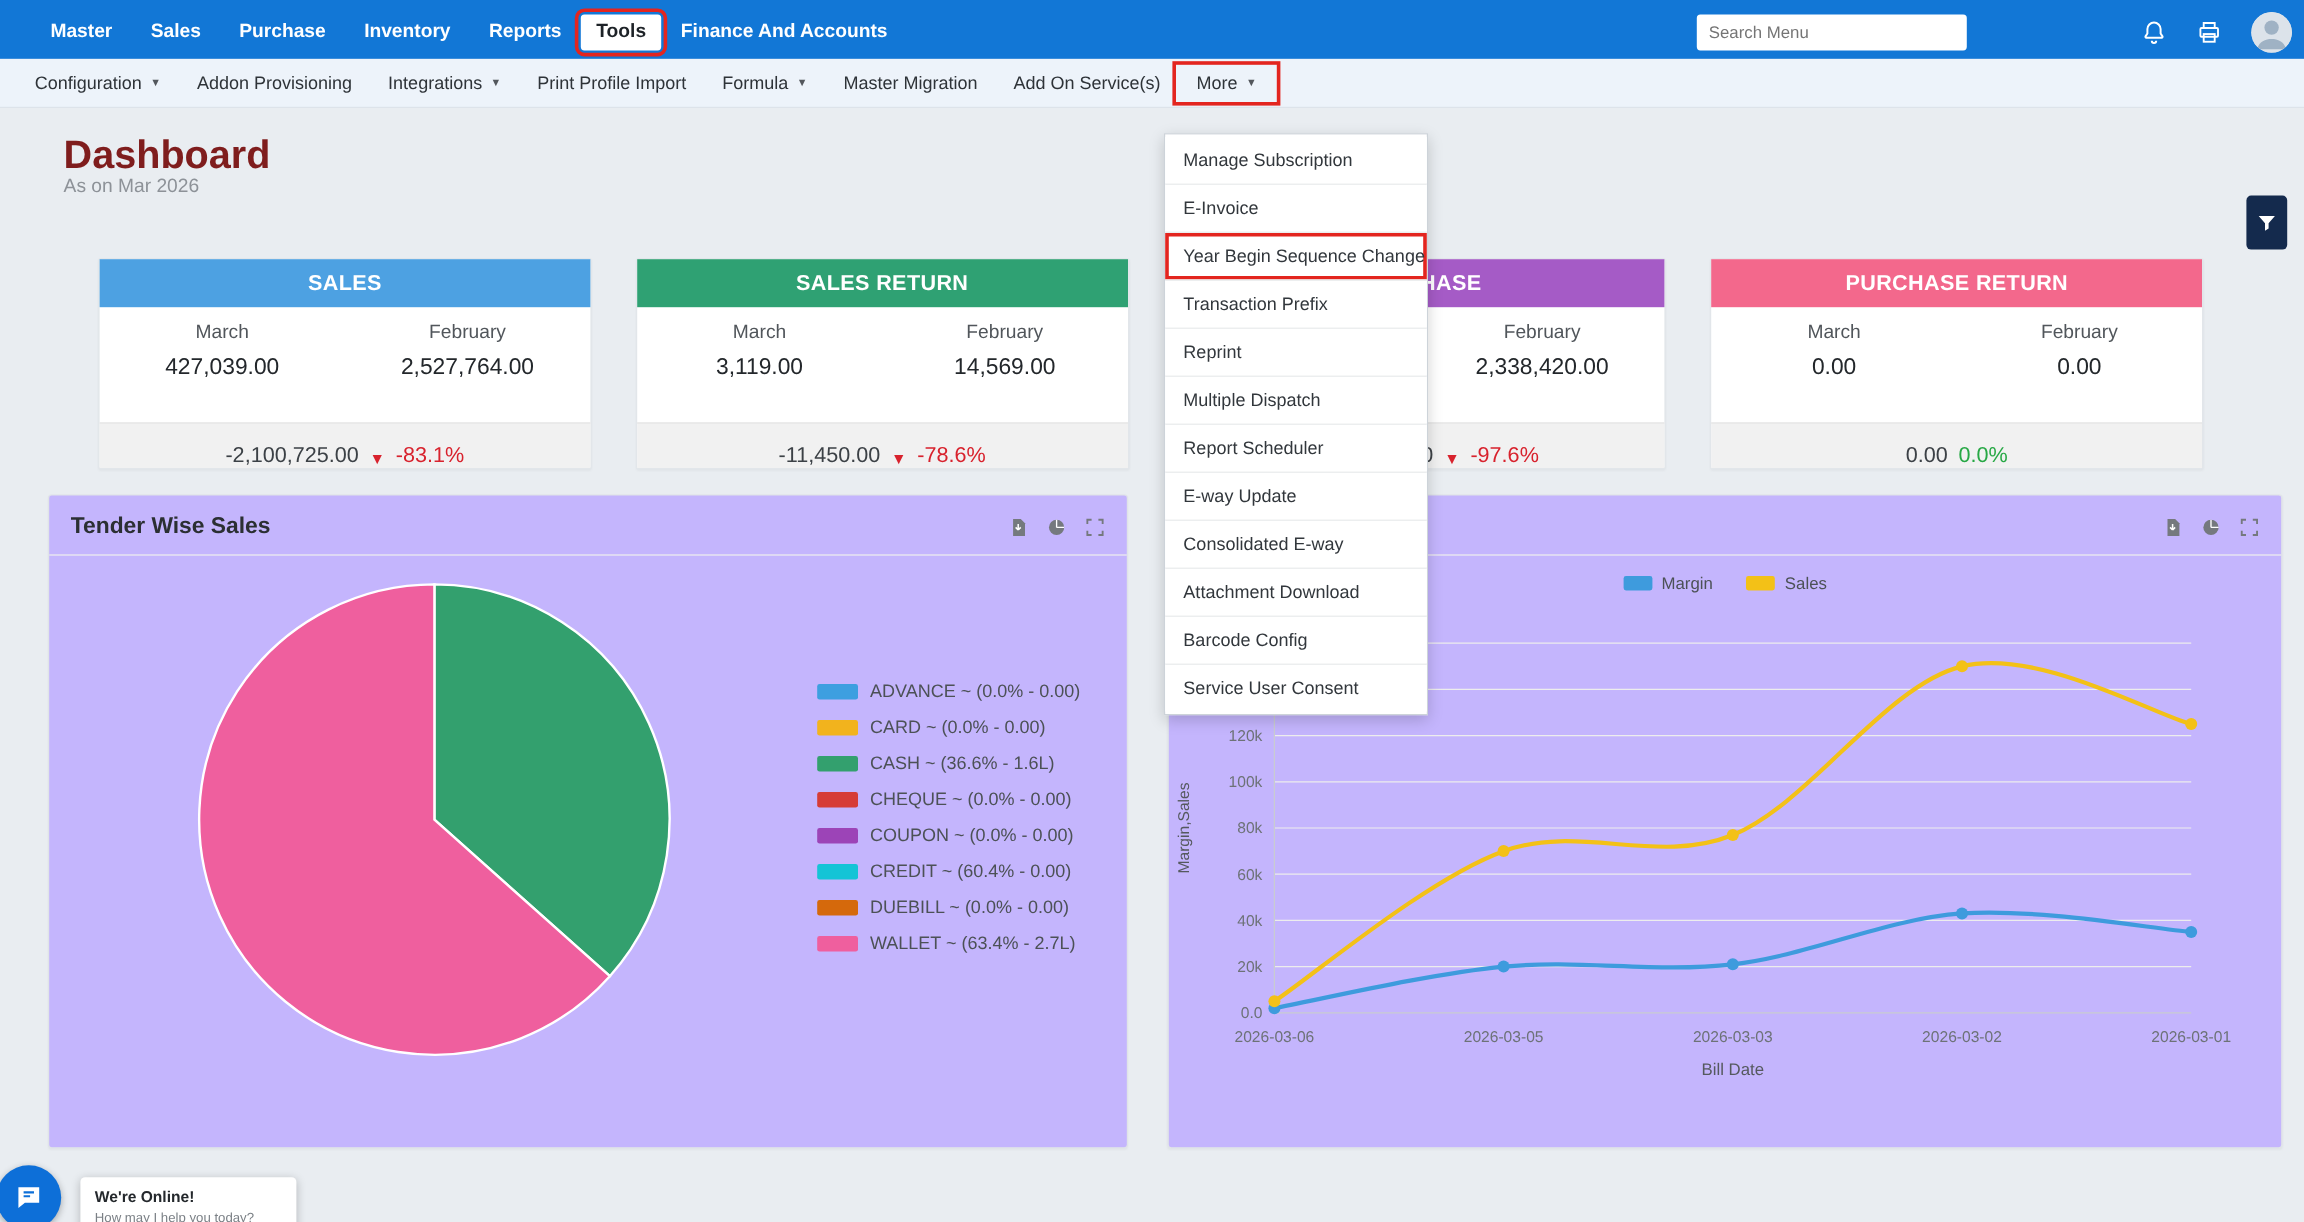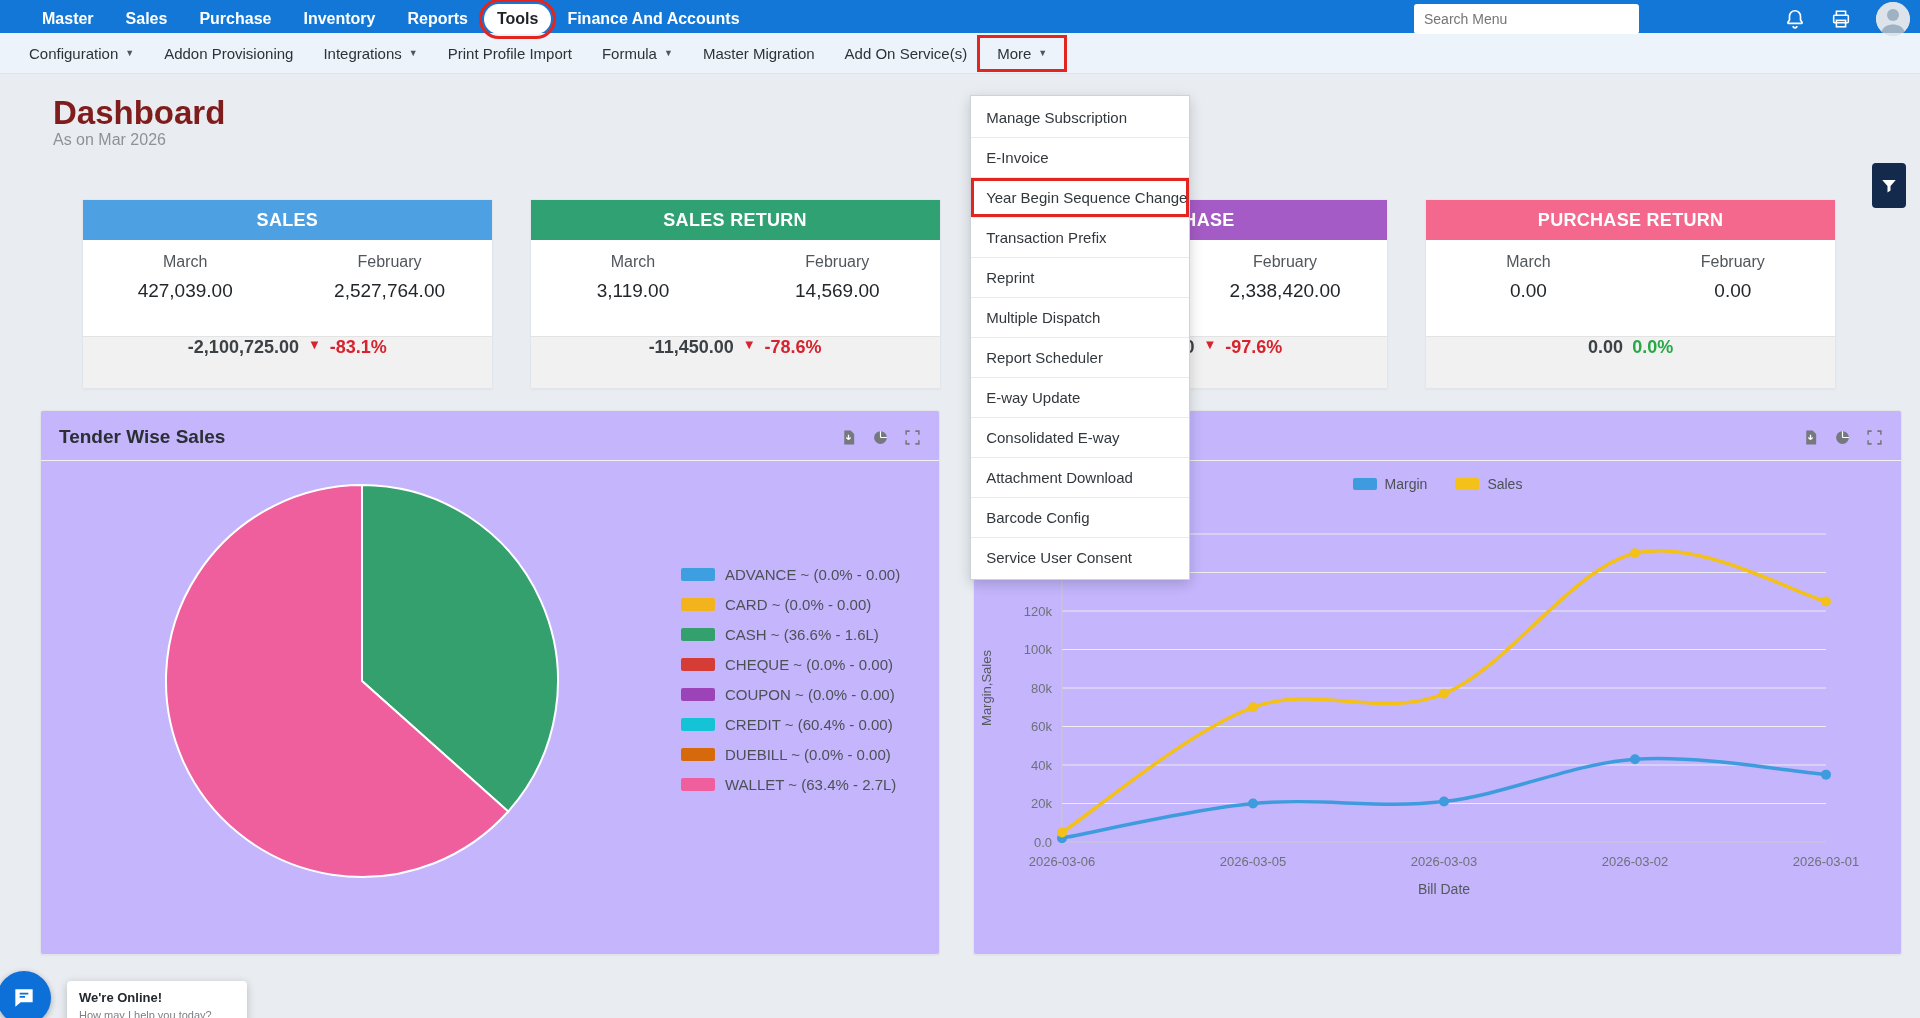--- a/index.html
+++ b/index.html
@@ -1,21 +1,21 @@
 <!DOCTYPE html>
 <html><head>
 <meta charset="utf-8">
 <style>
   *{margin:0;padding:0;box-sizing:border-box}
   html,body{width:1920px;height:1018px;overflow:hidden;background:#e9edf1;font-family:"Liberation Sans",sans-serif}
   
-  .topnav{height:33px;background:#1277d6;display:flex;align-items:center;padding:4px 10px 0 26px;position:relative;z-index:150}
+  .topnav{height:49px;background:#1277d6;display:flex;align-items:center;padding:4px 10px 0 26px;position:relative;z-index:150}
   .tn-items{display:flex;align-items:center}
   .tn-item{color:#fff;font-weight:700;font-size:16px;padding:7px 16px;white-space:nowrap;cursor:pointer}
-  .tn-item.active{background:#fff;color:#1d2227;border-radius:15px;padding:6px 13px}
+  .tn-item.active{background:#fff;color:#1d2227;border-radius:3px;padding:6px 13px}
   .annot{outline:3px solid #e3251f;outline-offset:2px}
   .tn-spacer{flex:1}
   .search{width:225px;height:30px;border:none;border-radius:3px;padding:0 10px;font-size:14px;color:#333;outline:none;margin-right:145px;font-family:"Liberation Sans",sans-serif}
   .tn-icons{display:flex;align-items:center;gap:24px}
   .icon-btn{display:flex;align-items:center;justify-content:center;cursor:pointer}
   .avatar{width:34px;height:34px;border-radius:50%;overflow:hidden;background:#dce3ea}
   
   .subnav{height:41px;background:#edf3fa;border-bottom:1px solid #dde3ea;display:flex;align-items:center;padding:0 14px;position:relative;z-index:140}
   .sn-item{font-size:15px;color:#2e3338;padding:5px 15px;display:flex;align-items:center;gap:7px;cursor:pointer;position:relative;white-space:nowrap}
   .caret{font-size:9px;color:#53575c;line-height:1}
@@ -30,21 +30,21 @@
   .page-sub{font-size:16px;color:#8d9298;margin-top:3px}
   .filter-btn{position:absolute;right:14px;top:163px;width:34px;height:45px;background:#142a4d;border-radius:4px;display:flex;align-items:center;justify-content:center;z-index:120;cursor:pointer}
   
   .cards-row{margin:50px 84px 0 82px;display:flex;gap:37px}
   .kpi-card{flex:1;background:#fff;border:1px solid #e2e6ea;border-radius:2px;box-shadow:0 1px 2px rgba(0,0,0,.04)}
   .kpi-head{height:40px;line-height:40px;text-align:center;color:#fff;font-weight:700;font-size:18px;letter-spacing:.3px}
   .kpi-body{height:96px;display:flex}
   .kpi-col{flex:1;text-align:center}
   .kpi-month{margin-top:13px;font-size:16px;color:#51565b}
   .kpi-value{margin-top:9px;font-size:19px;font-weight:400;color:#23272b}
-  .kpi-strip{height:52px;background:#f1f1f1;border-top:1px solid #e3e3e3;display:flex;align-items:flex-start;justify-content:center;gap:9px;font-weight:700;font-size:18px}
+  .kpi-strip{height:38px;background:#f1f1f1;border-top:1px solid #e3e3e3;display:flex;align-items:flex-end;justify-content:center;gap:9px;font-weight:400;font-size:18px}
   .kpi-delta{color:#3c4146}
   .kpi-arrow{color:#d8222d;font-size:13px}
   .kpi-pct.neg{color:#d8222d}
   .kpi-pct.pos{color:#27a845}
   
   .panels-row{margin:21px 0 0 40px;display:flex;gap:33px}
   .panel{background:#c4b5fd;border:1px solid #e0e4e8;border-radius:3px;height:545px;box-shadow:0 1px 2px rgba(0,0,0,.04)}
   .panel.tender{width:900px}
   .panel.salesmargin{width:929px}
   .panel-head{display:flex;align-items:center;padding:15px 18px 12px;border-bottom:1px solid #efefef}

